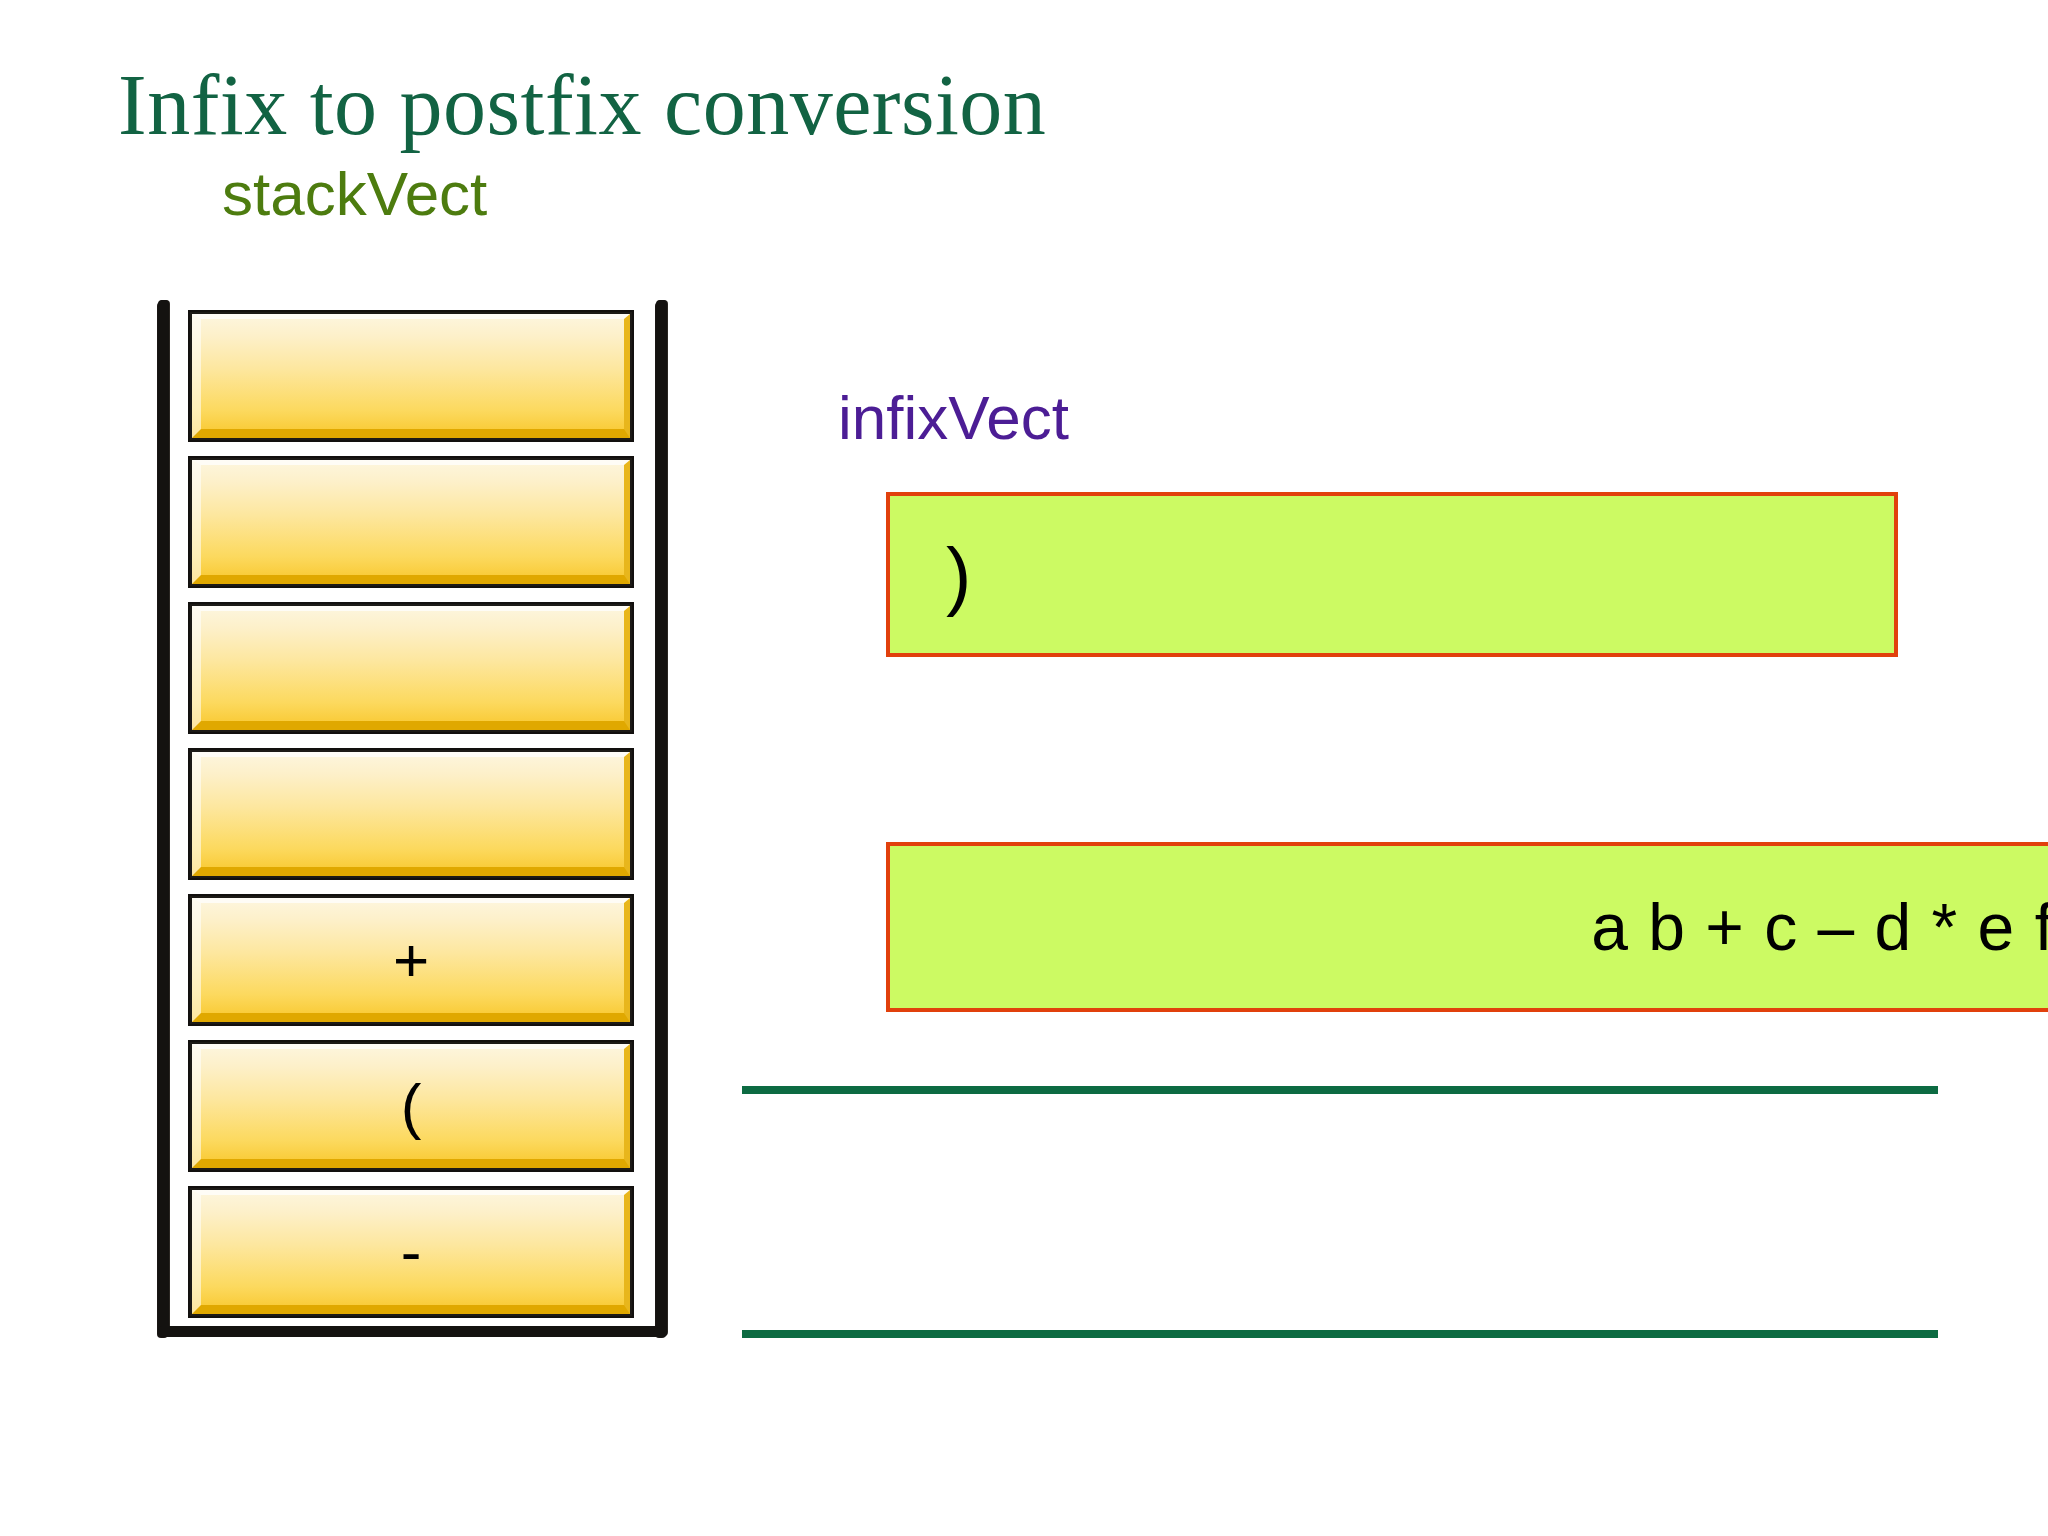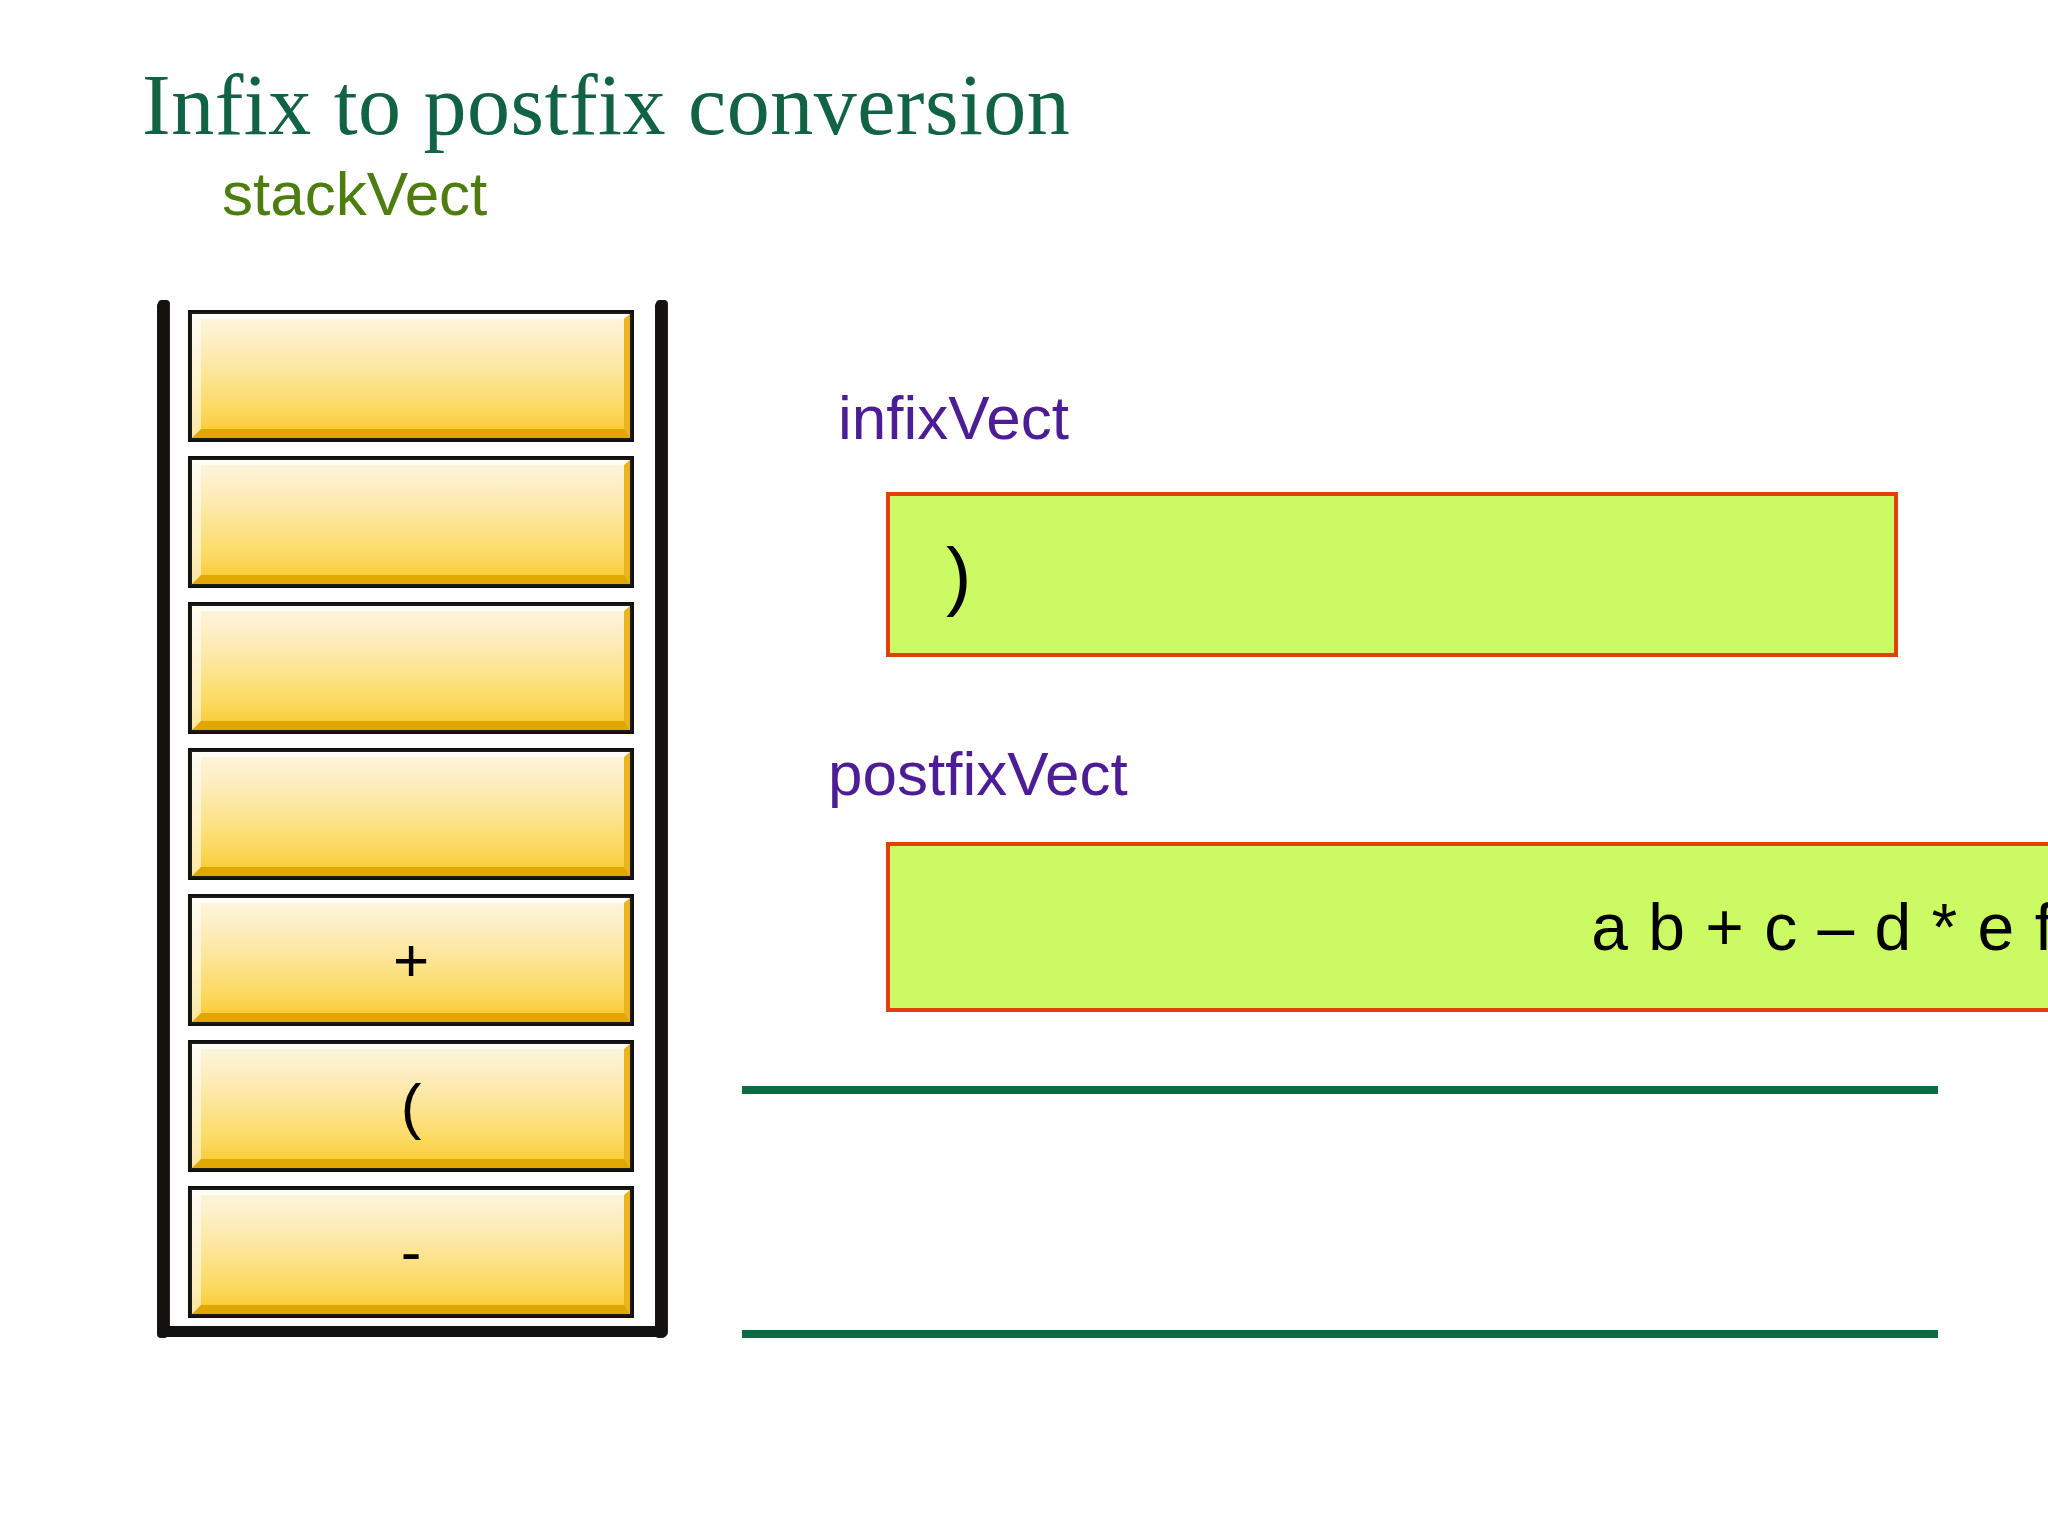--- a/index.html
+++ b/index.html
@@ -25,21 +25,20 @@
   #title {
     position: absolute;
     left: 118px;
     top: 62px;
     font-family: "Liberation Serif", serif;
     font-size: 86px;
     line-height: 1.0;
     color: #126343;
     white-space: nowrap;
     letter-spacing: 0.5px;
-    margin-left: 24px;
   }
 
   
   #stackvect-label {
     position: absolute;
     left: 222px;
     top: 158px;
     font-family: "Liberation Sans", sans-serif;
     font-size: 62px;
     color: #4d7c0f;
@@ -224,21 +223,20 @@
     </div>
 
   </div>
 
   <div class="vec-label" id="infixvect-label">infixVect</div>
 
   <div class="vec-box" id="infix-box">
     <span class="vec-value">)</span>
   </div>
 
-  <div class="vec-label" id="postfixvect-label">postfixVect</div>
 
   <div class="vec-box" id="postfix-box">
     <span class="vec-value">a b + c – d * e f</span>
   </div>
 
   <div class="green-rule" id="rule-top"></div>
   <div class="green-rule" id="rule-bottom"></div>
 
 </div>
 

